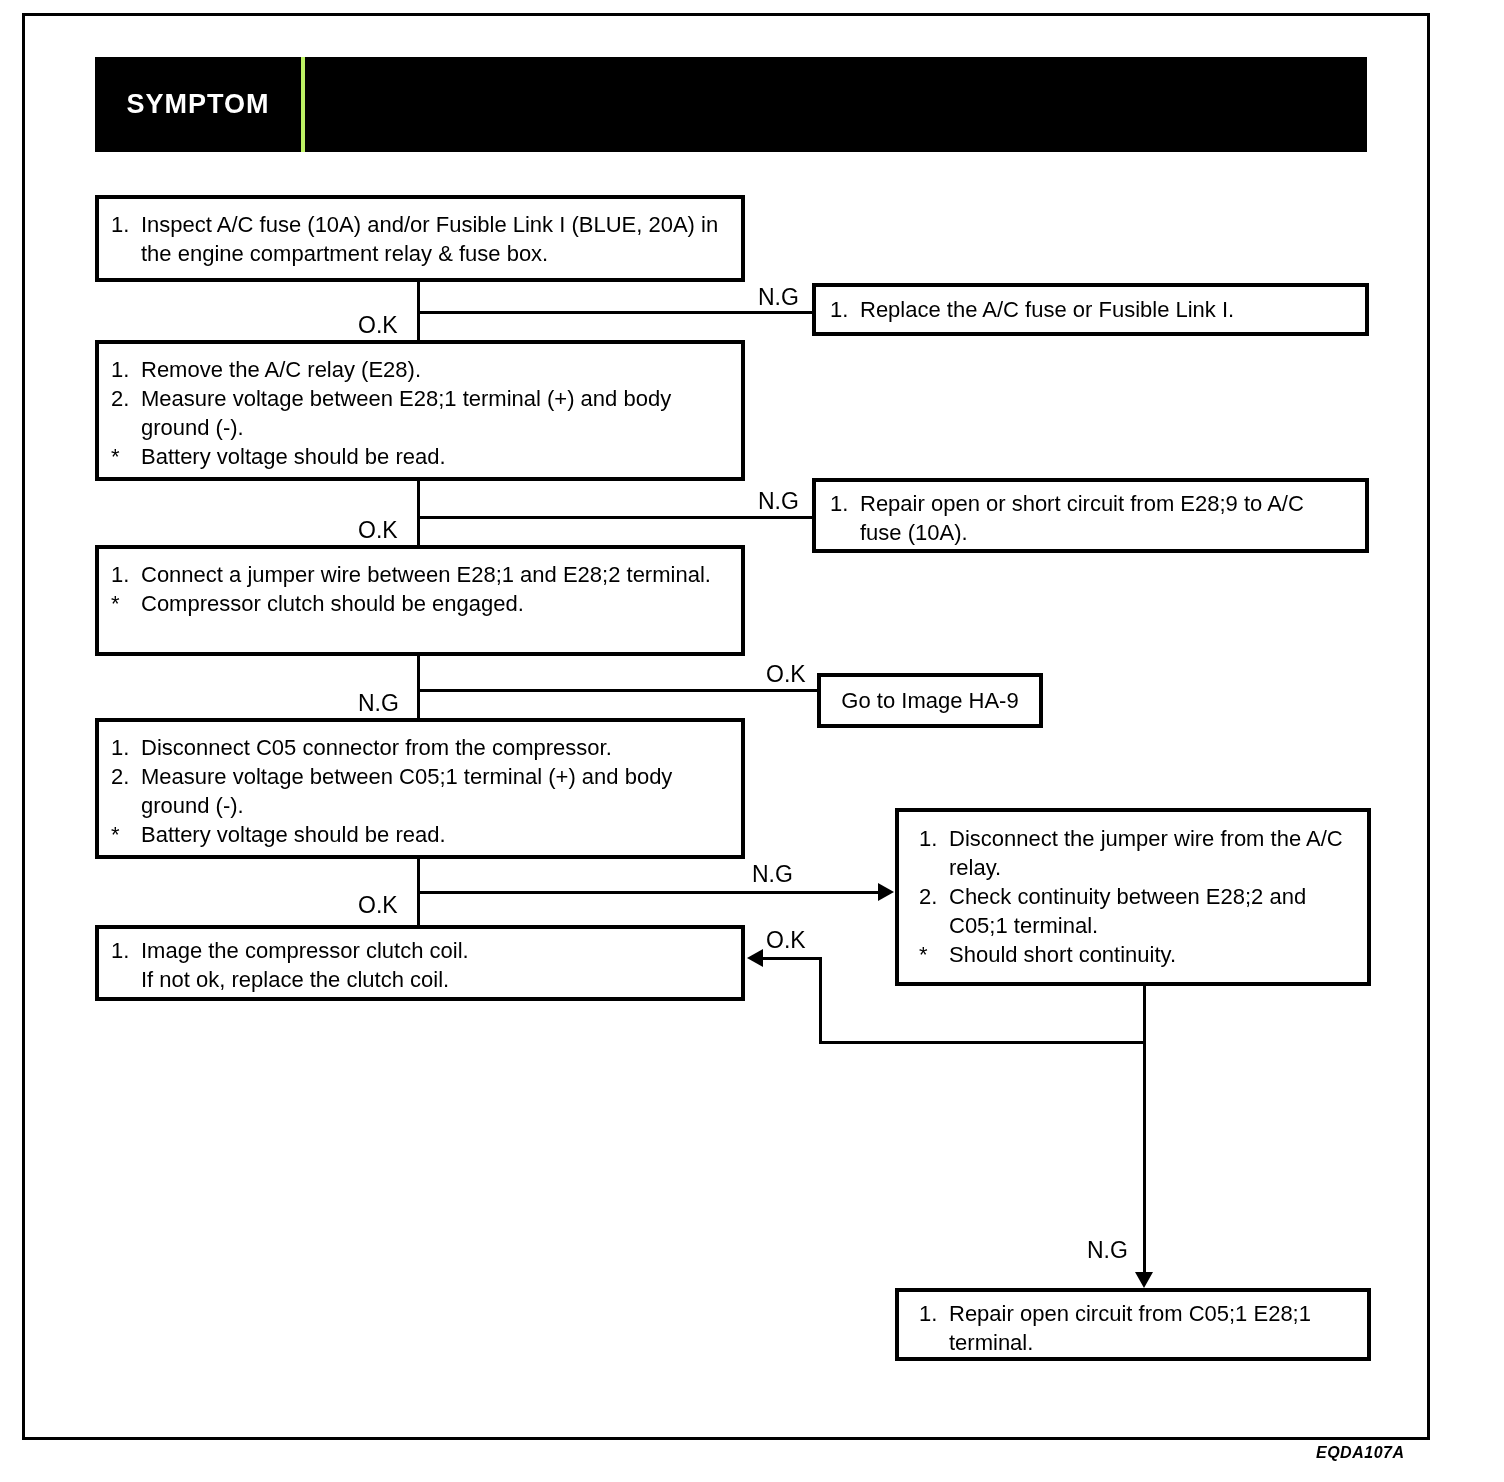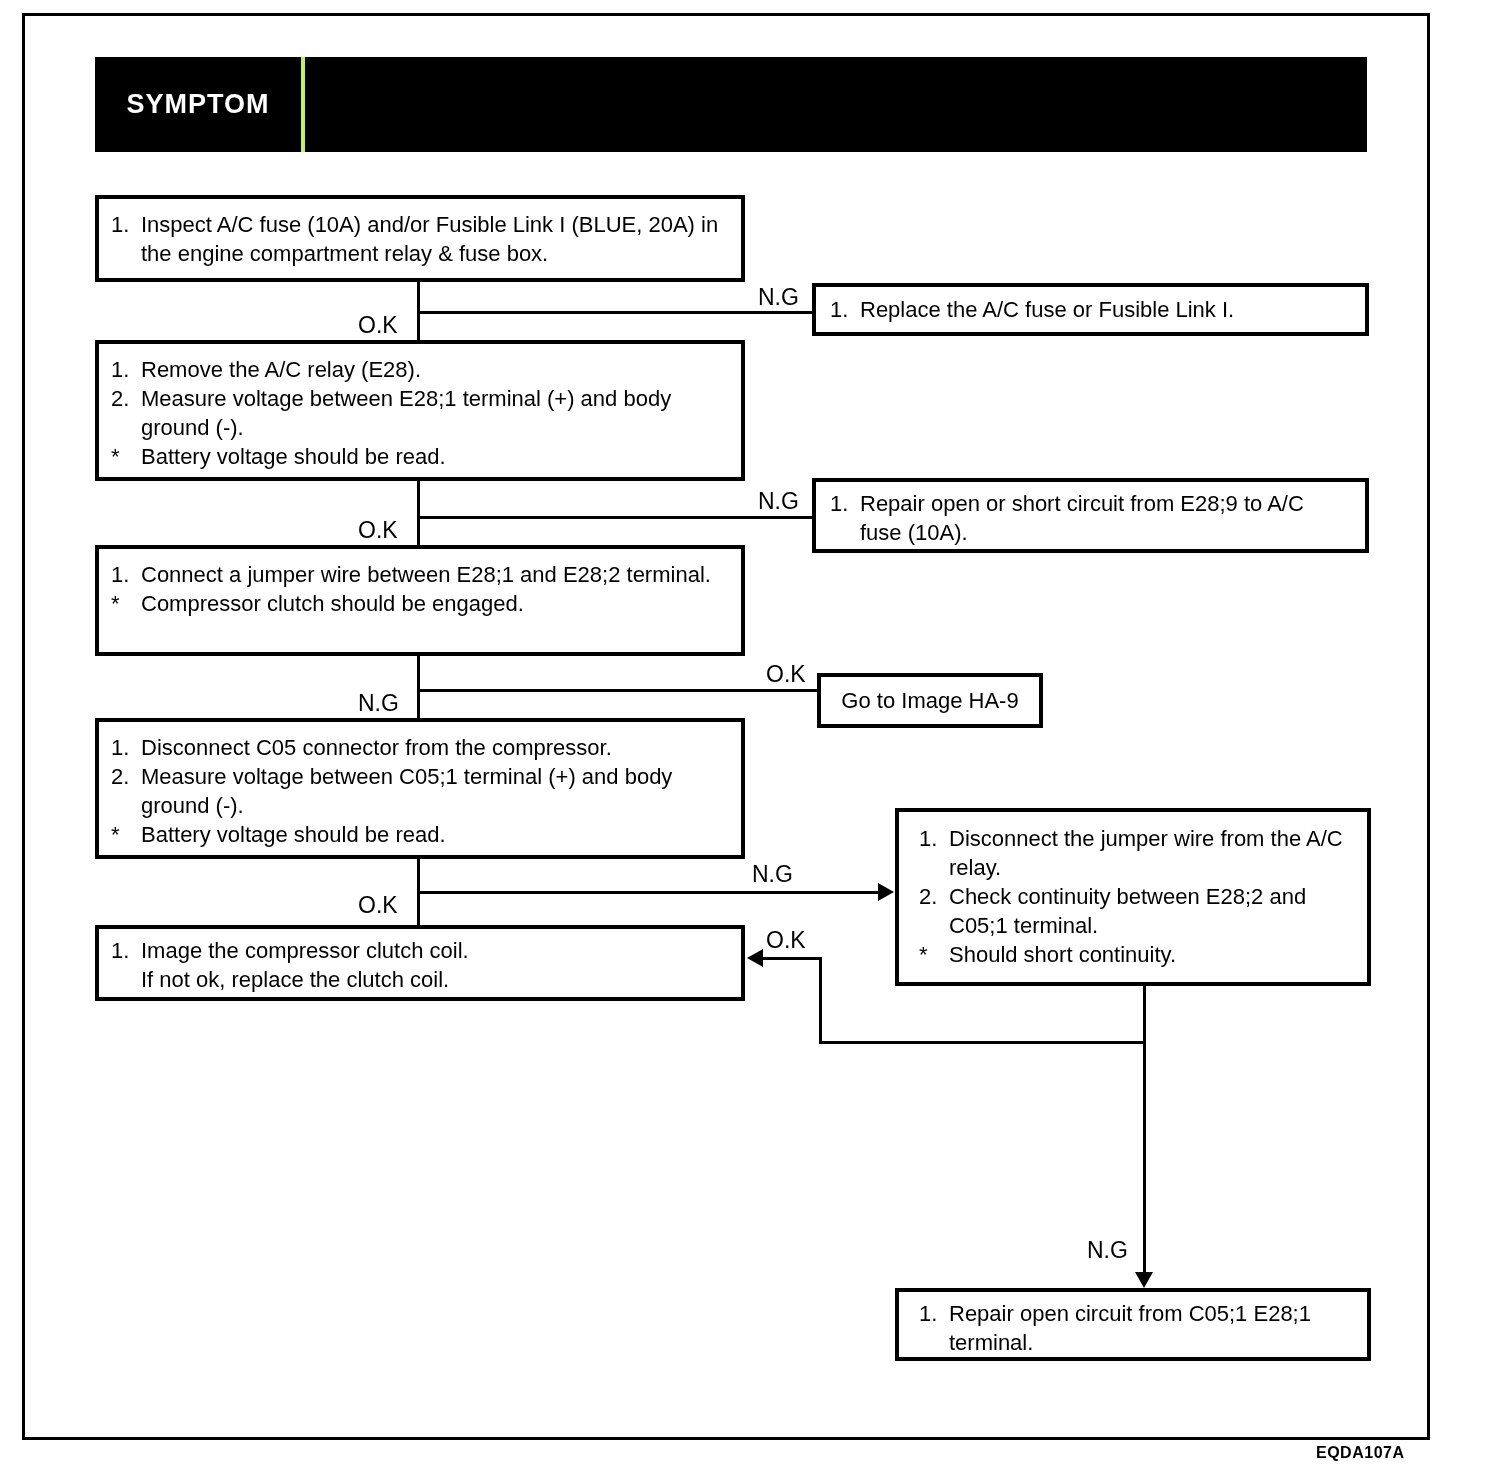--- a/index.html
+++ b/index.html
@@ -164,13 +164,13 @@
 
 <div class="abs vline" style="left:1143px;top:984px;height:290px;"></div>
 <div class="abs arr-d" style="left:1135px;top:1272px;"></div>
 <div class="abs lbl" style="left:1087px;top:1238px;">N.G</div>
 <div class="abs hline" style="left:819px;top:1041px;width:327px;"></div>
 <div class="abs vline" style="left:819px;top:957px;height:87px;"></div>
 <div class="abs hline" style="left:762px;top:957px;width:60px;"></div>
 <div class="abs arr-l" style="left:747px;top:949px;"></div>
 <div class="abs lbl" style="left:766px;top:928px;">O.K</div>
 
-<div class="abs footer-code" style="left:1316px;top:1444px;">EQDA107A</div>
+<div class="abs footer-code" style="left:1316px;top:1444px;font-style:italic;">EQDA107A</div>
 
 </body></html>

